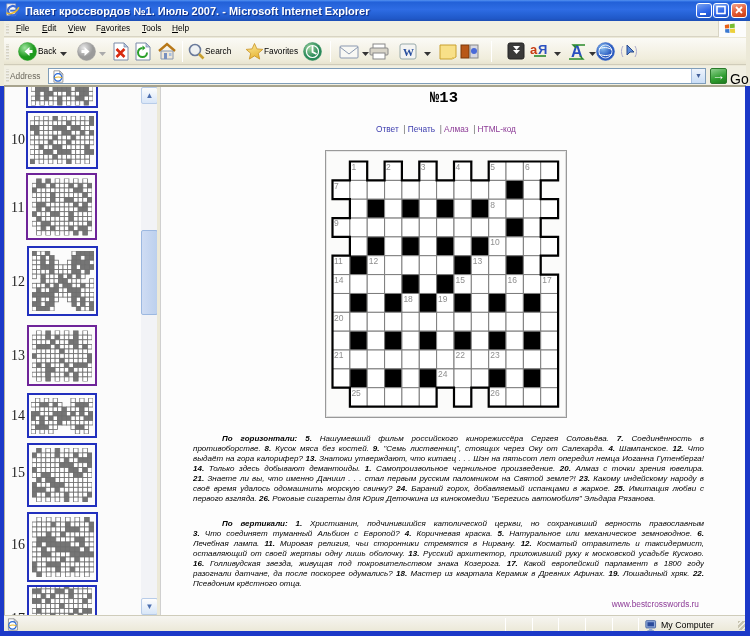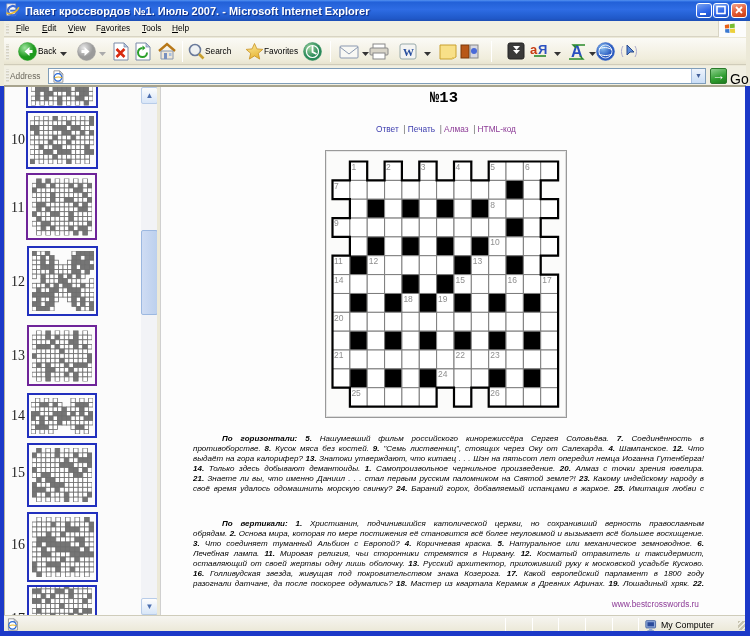--- a/index.html
+++ b/index.html
@@ -1587,29 +1587,30 @@
             <text x="157.7" y="234.5">26</text>
           </g>
         </svg></div>
     <div class="clues p1">
 <div class="jl"><span class="ind"></span><b>По горизонтали:</b> <b>5.</b> Нашумевший фильм российского кинорежиссёра Сергея Соловьёва. <b>7.</b> Соединённость в</div>
 <div class="jl">противоборстве. <b>8.</b> Кусок мяса без костей. <b>9.</b> "Семь лиственниц", стоящих через Оку от Салехарда. <b>4.</b> Шампанское. <b>12.</b> Что</div>
 <div class="jl">выдаёт на гора калорифер? <b>13.</b> Знатоки утверждают, что китаец . . . Шэн на пятьсот лет опередил немца Иоганна Гутенберга!</div>
 <div class="jl"><b>14.</b> Только здесь добывают демантоиды. <b>1.</b> Самопроизвольное чернильное произведение. <b>20.</b> Алмаз с точки зрения ювелира.</div>
 <div class="jl"><b>21.</b> Знаете ли вы, что именно Даниил . . . стал первым русским паломником на Святой земле?! <b>23.</b> Какому индейскому народу в</div>
 <div class="jl">своё время удалось одомашнить морскую свинку? <b>24.</b> Бараний горох, добавляемый испанцами в жаркое. <b>25.</b> Имитация любви с</div>
+<div class="jl ll">первого взгляда. <b>26.</b> Роковые сигареты для Юрия Деточкина из кинокомедии "Берегись автомобиля" Эльдара Рязанова.</div>
 </div>
     <div class="clues p2">
 <div class="jl"><span class="ind"></span><b>По вертикали:</b> <b>1.</b> Христианин, подчинившийся католической церкви, но сохранивший верность православным</div>
-<div class="jl">обрядам. <b>2.</b> Основа мира, которая по мере постижения её становится всё более неуловимой и вызывает всё большее восхищение.</div>
 <div class="jl"><b>3.</b> Что соединяет туманный Альбион с Европой? <b>4.</b> Коричневая краска. <b>5.</b> Натуральное или механическое земноводное. <b>6.</b></div>
 <div class="jl">Лечебная лампа. <b>11.</b> Мировая религия, чьи сторонники стремятся в Нирвану. <b>12.</b> Косматый отравитель и таксидермист,</div>
 <div class="jl">оставляющий от своей жертвы одну лишь оболочку. <b>13.</b> Русский архитектор, приложивший руку к московской усадьбе Кусково.</div>
 <div class="jl"><b>16.</b> Голливудская звезда, живущая под покровительством знака Козерога. <b>17.</b> Какой европейский парламент в 1800 году</div>
 <div class="jl">разогнали датчане, да после поскорее одумались? <b>18.</b> Мастер из квартала Керамик в Древних Афинах. <b>19.</b> Лошадиный хряк. <b>22.</b></div>
+<div class="jl ll">Псевдоним крёстного отца.</div>
 </div>
     <div class="wwwlink">www.bestcrosswords.ru</div>
   </div>
   <div class="statusbar">
     <svg style="position:absolute;left:6px;top:2px;" width="13" height="13" viewBox="0 0 16 16">
         <path d="M3 1h7l4 4v10H3z" fill="#fff" stroke="#888" stroke-width="1"></path>
 <path d="M10 1l4 4h-4z" fill="#cdd8ea" stroke="#888" stroke-width="0.8"></path>
 <circle cx="8" cy="9" r="4.6" fill="none" stroke="#2a6ad8" stroke-width="1.6"></circle>
 <path d="M3.5 10c2.5-1.5 7-1.5 9.5-0.5" stroke="#e8b830" stroke-width="1.4" fill="none"></path>
       </svg>

